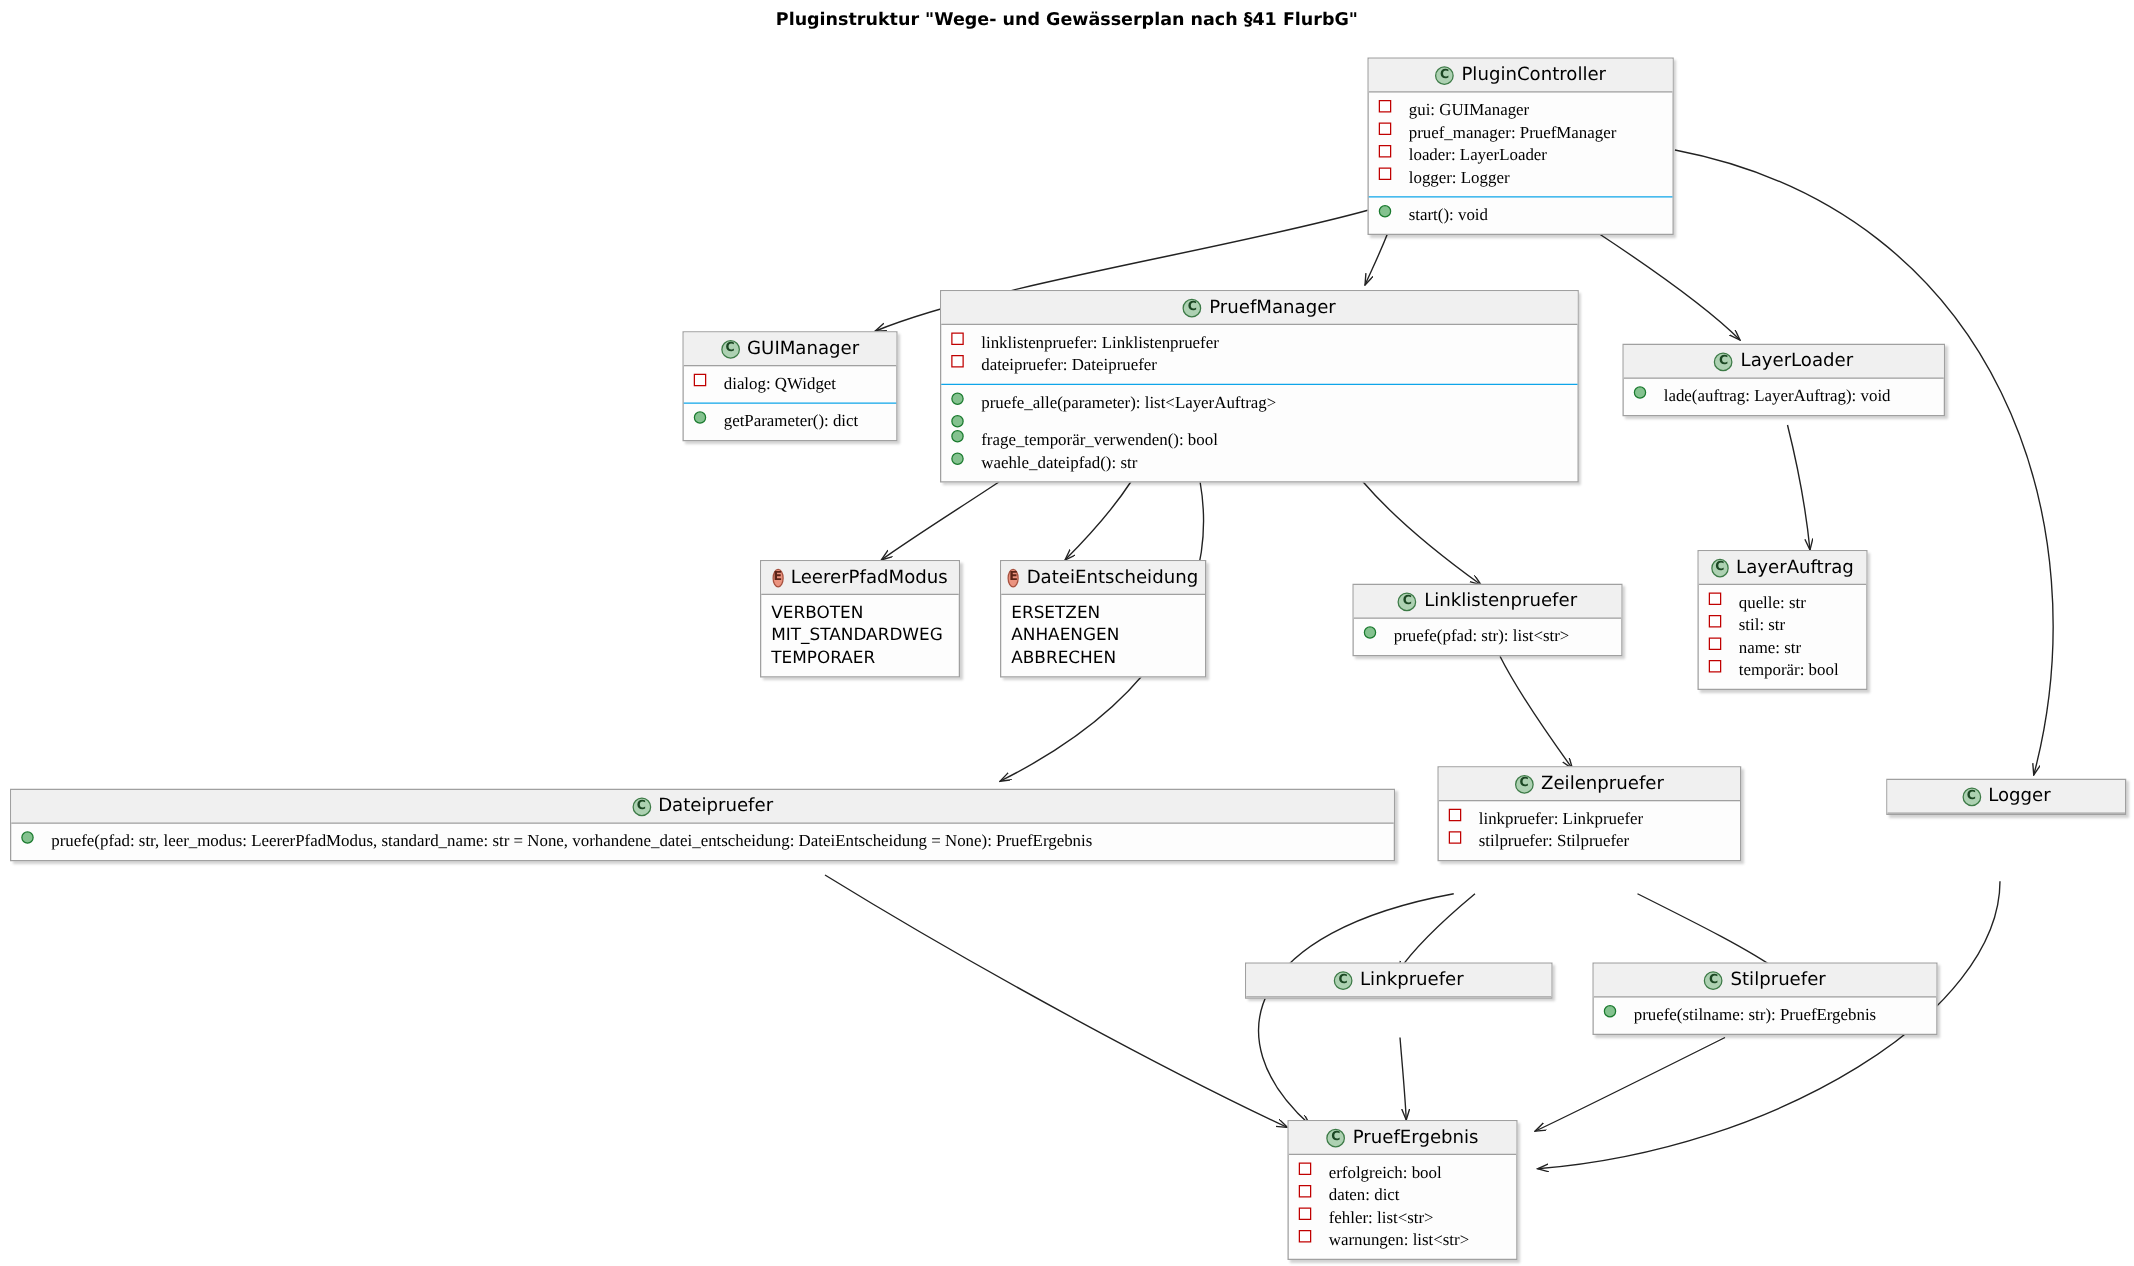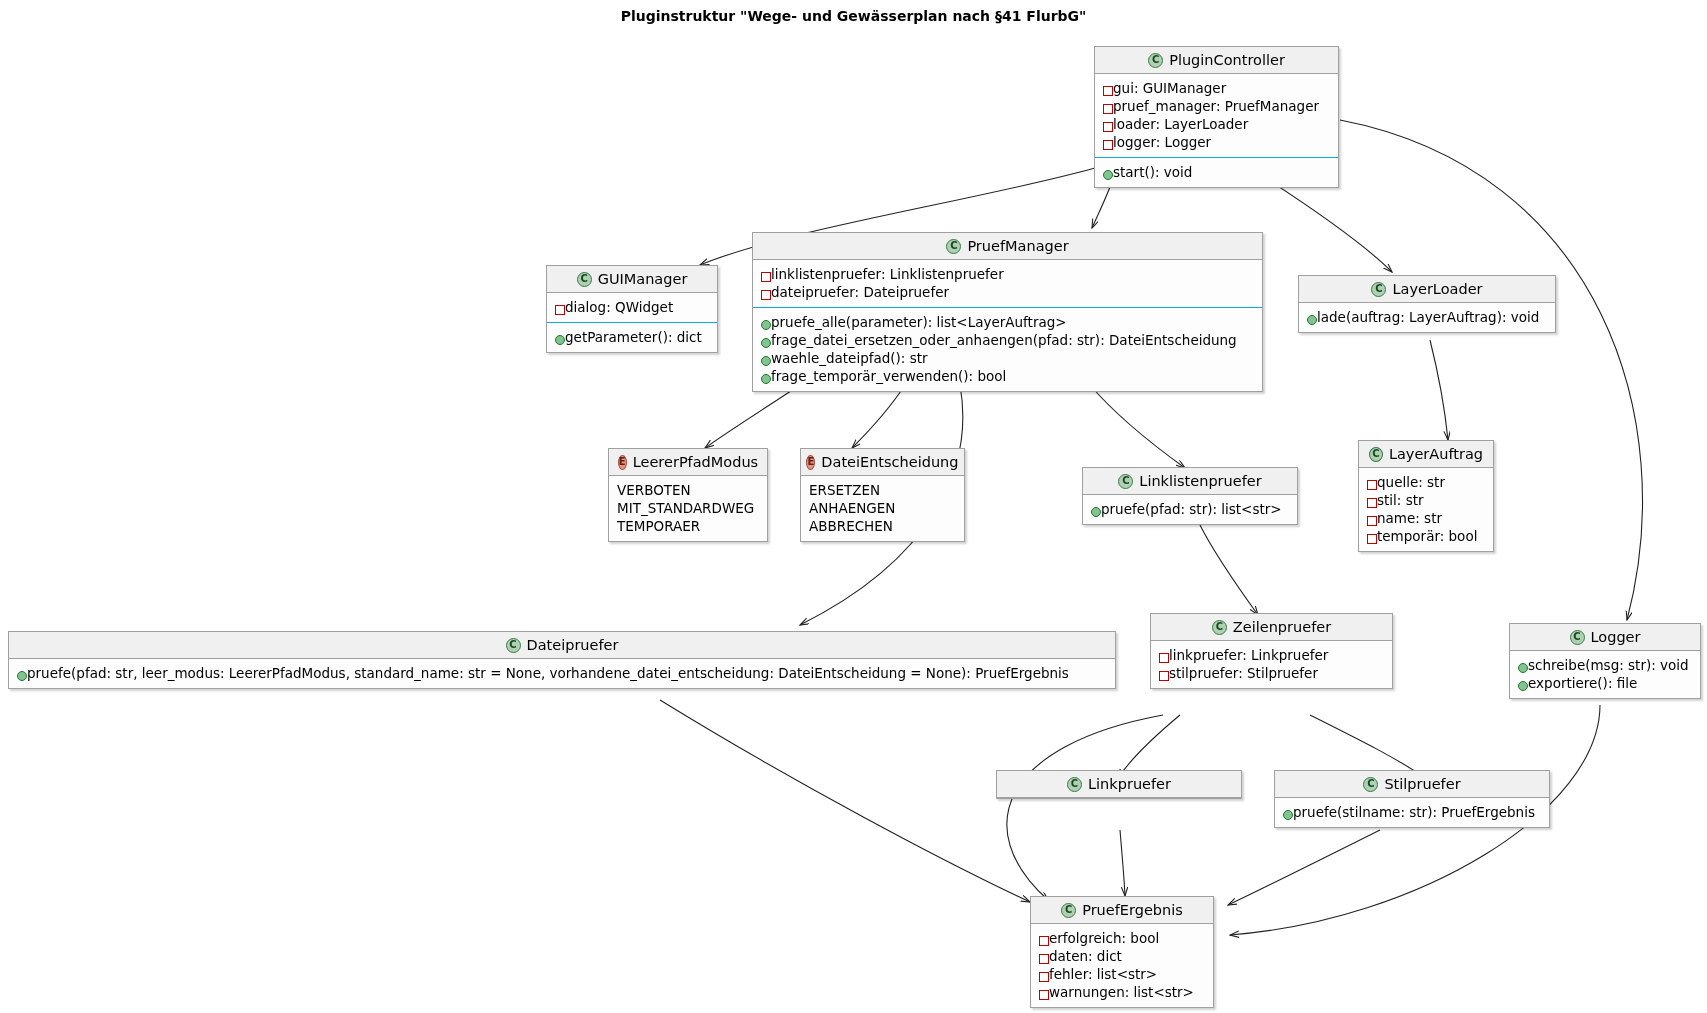--- a/index.html
+++ b/index.html
@@ -76,25 +76,26 @@
   .section {
     padding: 5px 8px 6px 8px;
     font-size: 13.5px;
     color: #000000;
   }
   .section + .section {
     border-top: 1px solid #0ea5e9;
   }
   .member {
     display: flex;
-    align-items: flex-end;
-    gap: 0;
+    align-items: flex-start;
+    gap: 14px;
     line-height: 16px;
     padding: 1px 0;
     white-space: nowrap;
+    font-family: Liberation Serif, serif;
   }
   .marker {
     display: inline-block;
     flex: 0 0 auto;
     width: 8px;
     height: 8px;
   }
   .marker.field {
     border: 1px solid #c00000;
     background: #ffffff;
@@ -224,29 +225,28 @@
         <span>dateipruefer: Dateipruefer</span>
       </div>
   </div>
   <div class="section">
     <div class="member">
         <span class="marker method"></span>
         <span>pruefe_alle(parameter): list&lt;LayerAuftrag&gt;</span>
       </div>
     <div class="member">
         <span class="marker method"></span>
-        <span>frage_datei_ersetzen_oder_anhaengen(pfad: str): DateiEntscheidung</span>
+      </div>
+    <div class="member">
+        <span class="marker method"></span>
+        <span>frage_temporär_verwenden(): bool</span>
       </div>
     <div class="member">
         <span class="marker method"></span>
         <span>waehle_dateipfad(): str</span>
-      </div>
-    <div class="member">
-        <span class="marker method"></span>
-        <span>frage_temporär_verwenden(): bool</span>
       </div>
   </div>
 </div>
 
 <div class="node" style="left:1298px; top:275px; width:258px;">
   <div class="node-header">
     <span class="stereo class-icon">C</span>
     <span>LayerLoader</span>
   </div>
   <div class="section">
@@ -347,30 +347,20 @@
         <span>stilpruefer: Stilpruefer</span>
       </div>
   </div>
 </div>
 
 <div class="node" style="left:1509px; top:623px; width:192px;">
   <div class="node-header">
     <span class="stereo class-icon">C</span>
     <span>Logger</span>
   </div>
-  <div class="section">
-    <div class="member">
-        <span class="marker method"></span>
-        <span>schreibe(msg: str): void</span>
-      </div>
-    <div class="member">
-        <span class="marker method"></span>
-        <span>exportiere(): file</span>
-      </div>
-  </div>
 </div>
 
 <div class="node" style="left:996px; top:770px; width:246px;">
   <div class="node-header">
     <span class="stereo class-icon">C</span>
     <span>Linkpruefer</span>
   </div>
 </div>
 
 <div class="node" style="left:1274px; top:770px; width:276px;">

